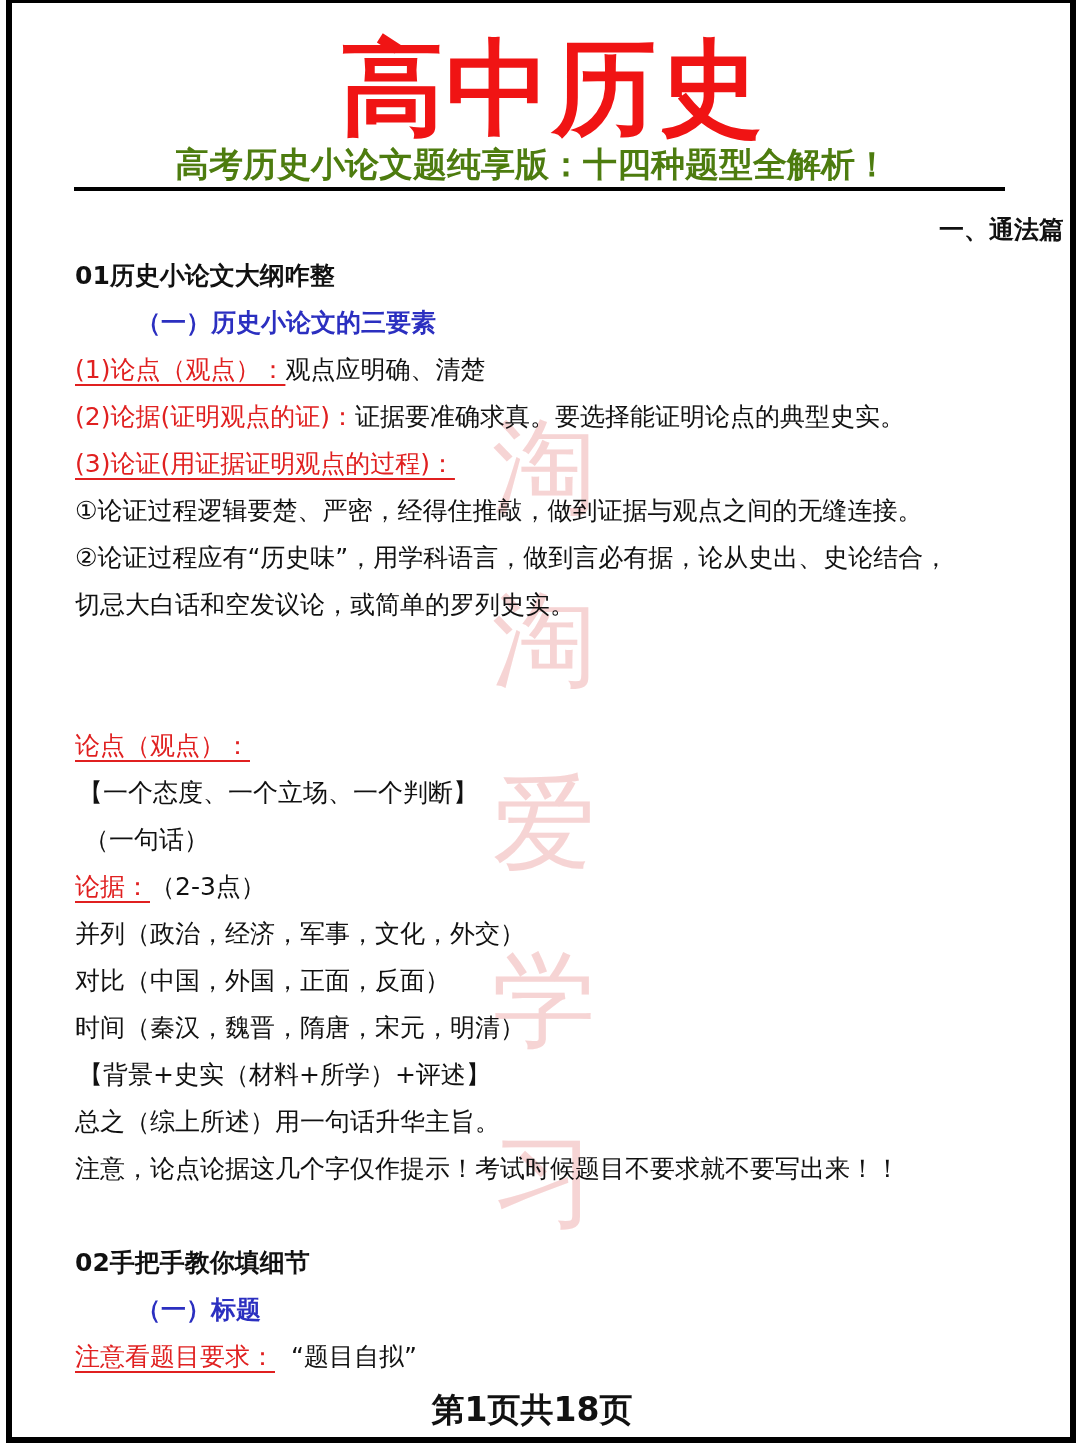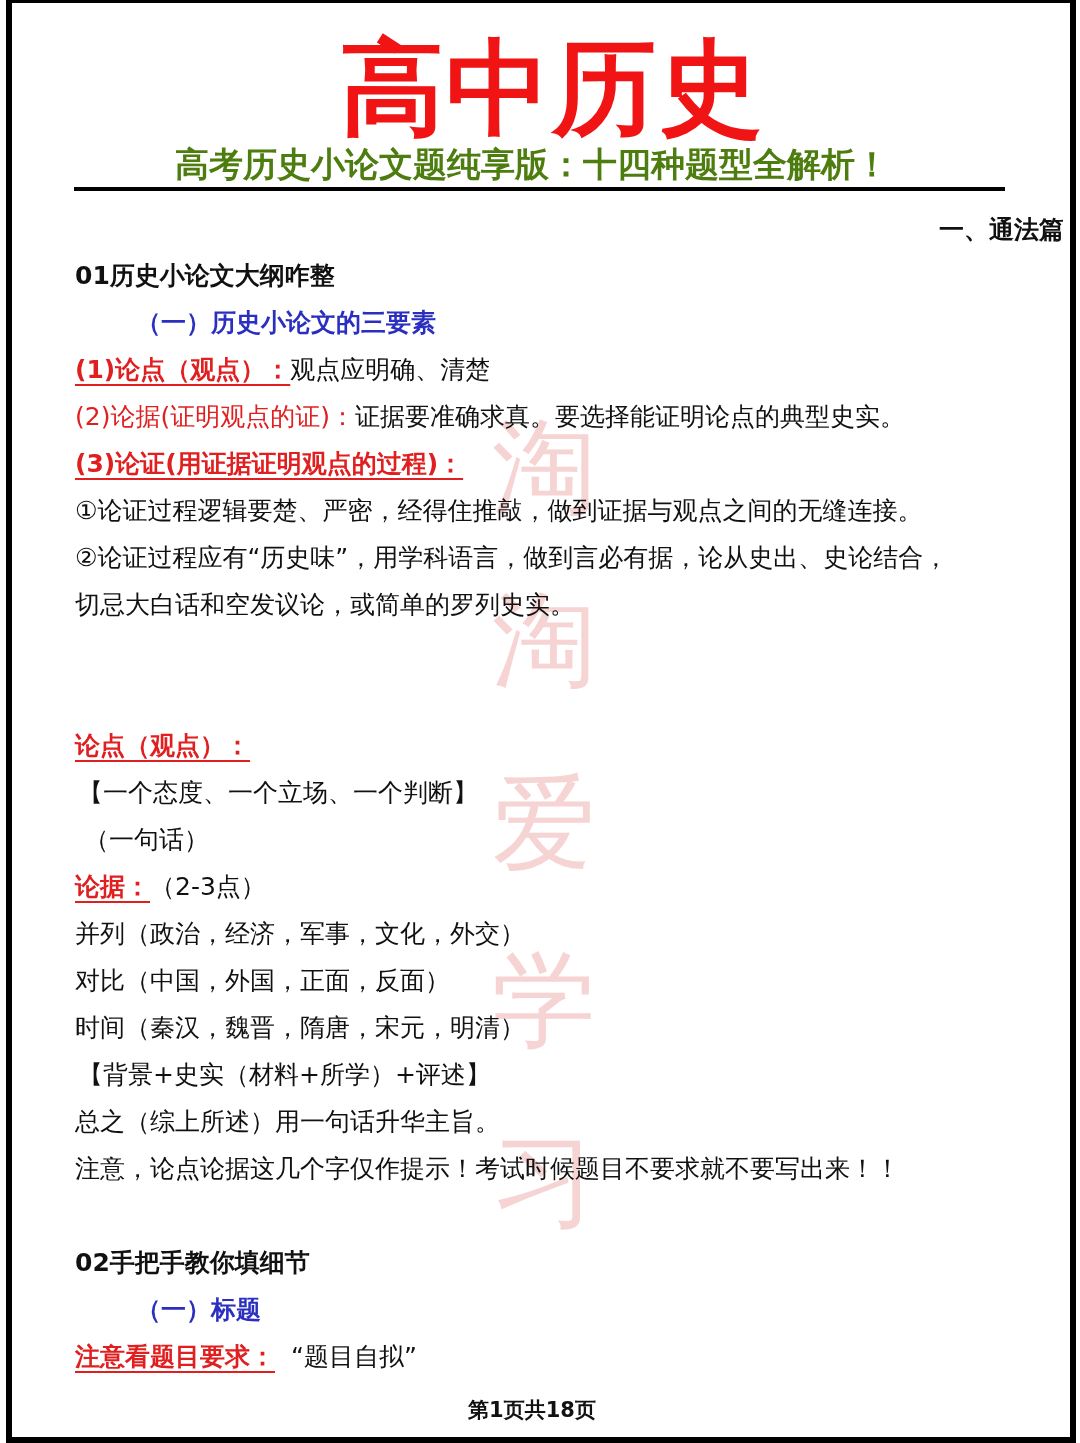--- a/index.html
+++ b/index.html
@@ -15,23 +15,23 @@
            font-size:104px; font-weight:bold; color:#f01414; line-height:120px; letter-spacing:2px; }
   .subtitle { position:absolute; left:0; width:1064px; top:140px; text-align:center;
               font-size:34px; font-weight:bold; color:#4d7c0f; line-height:48px; }
   .hr { position:absolute; left:74px; width:931px; top:187px; height:4px; background:#000; }
   .section { position:absolute; left:0; width:1064px; top:210px; text-align:right;
              font-size:25px; font-weight:bold; line-height:40px; }
   .line { position:absolute; left:75px; font-size:25px; line-height:40px; white-space:nowrap; }
   .h-black { font-weight:bold; font-size:25px; }
   .h-blue { color:#2b2fc0; font-weight:bold; left:88px;margin-left:48px; }
   .red { color:#e02020; }
-  .ul { text-decoration:underline; text-decoration-color:#e02020; text-decoration-thickness:2px; text-underline-offset:6px;font-weight:bold; }
+  .ul { text-decoration:underline; text-decoration-color:#e02020; text-decoration-thickness:2px; text-underline-offset:6px; }
   .footer { position:absolute; left:0; width:1064px; top:1390px; text-align:center;
-            font-size:21px; font-weight:bold; line-height:40px; }
+            font-size:33px; font-weight:bold; line-height:40px; }
 </style>
 </head>
 <body>
 
 <div class="frame"></div>
 
 <div class="watermark" style="top:412px">淘</div>
 <div class="watermark" style="top:585px">淘</div>
 <div class="watermark" style="top:768px">爱</div>
 <div class="watermark" style="top:945px">学</div>

